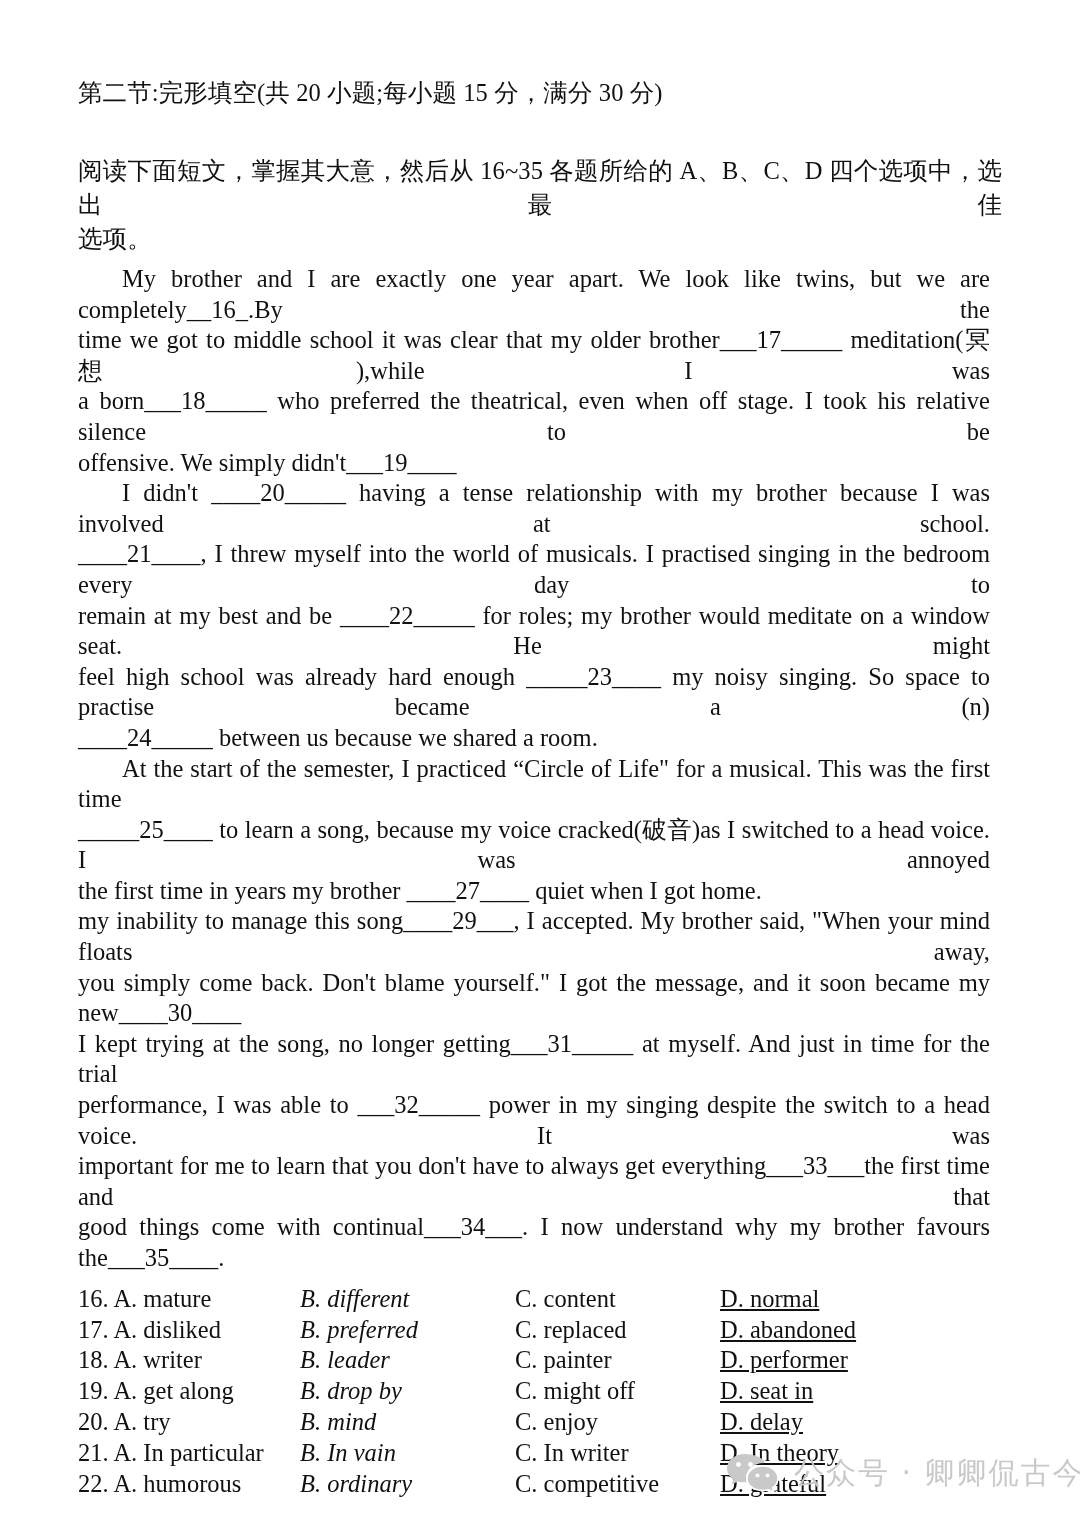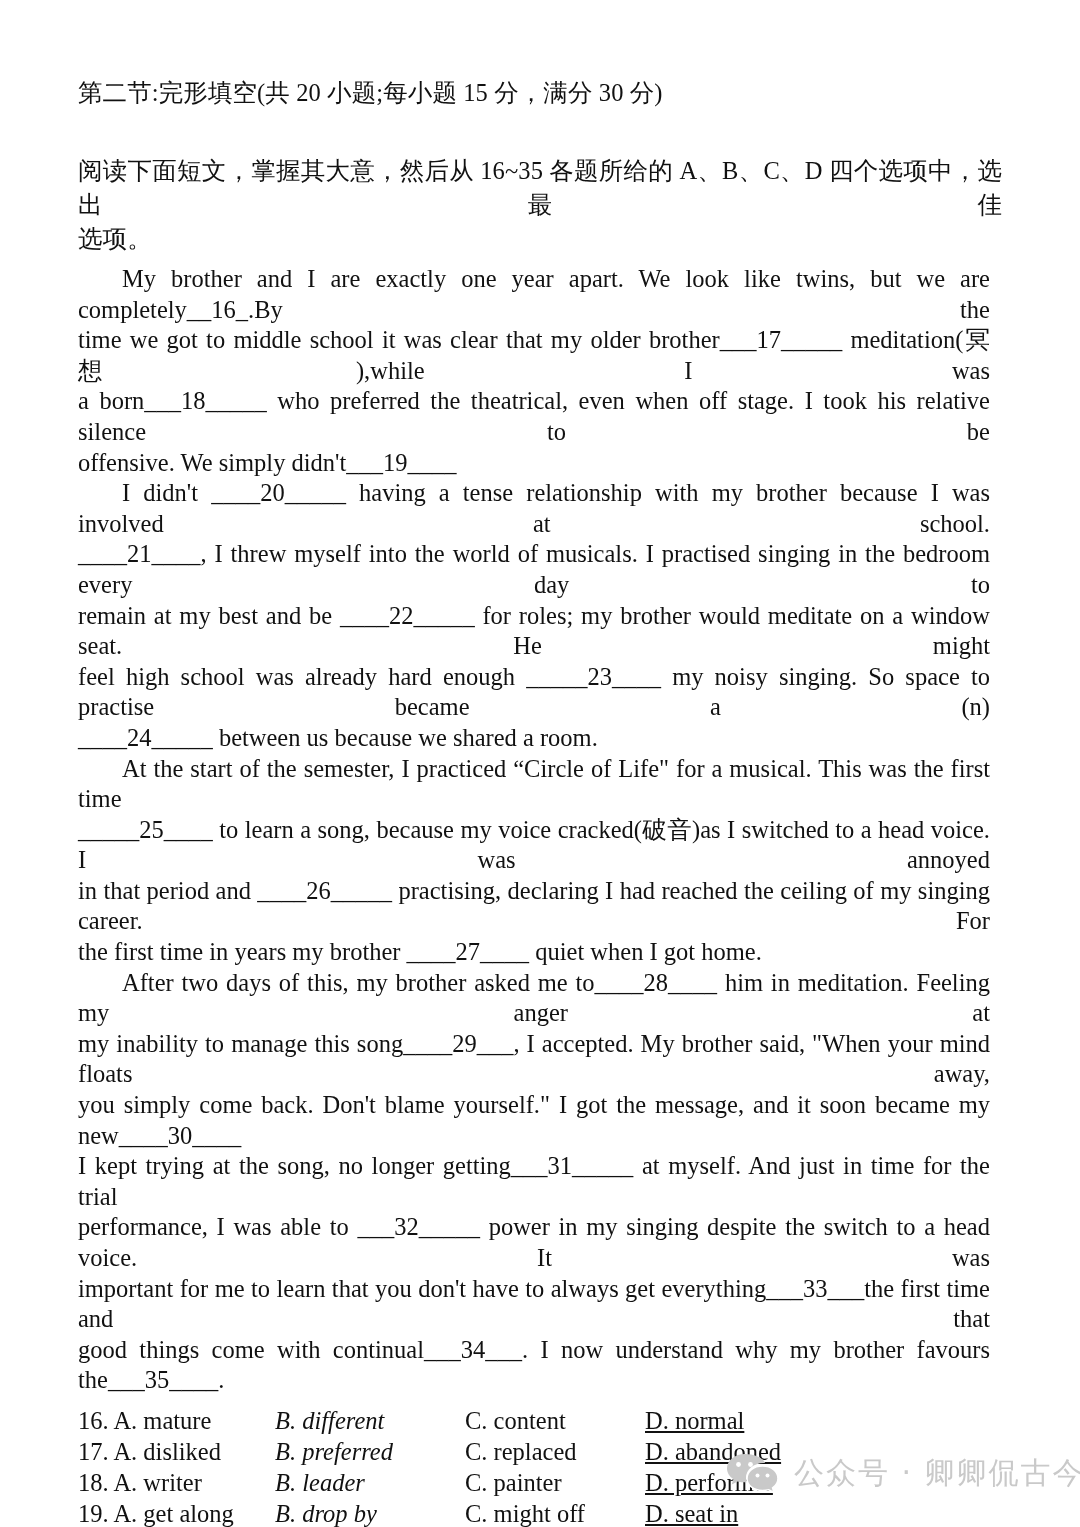--- a/index.html
+++ b/index.html
@@ -68,20 +68,21 @@
 
   
   .options {
     margin-top: 10px;
     font-size: 24.5px;
     line-height: 30.9px;
   }
   .opt-row {
     display: flex;
     white-space: nowrap;
+    gap: 25px;
   }
   .opt-row .c-num  { width: 197px; flex: 0 0 197px; }
   .opt-row .c-b    { width: 190px; flex: 0 0 190px; font-style: italic; }
   .opt-row .c-c    { width: 180px; flex: 0 0 180px; }
   .opt-row .c-d    { flex: 0 0 auto; text-decoration: underline; }
 
   
   .watermark {
     position: absolute;
     left: 726px;
@@ -130,26 +131,24 @@
         <span class="ln j"><span class="indent"></span><span>I didn't ____20_____ having a tense relationship with my brother because I was involved at school.</span></span>
         <span class="ln j">____21____, I threw myself into the world of musicals. I practised singing in the bedroom every day to</span>
         <span class="ln j">remain at my best and be ____22_____ for roles; my brother would meditate on a window seat. He might</span>
         <span class="ln j">feel high school was already hard enough _____23____ my noisy singing. So space to practise became a (n)</span>
         <span class="ln">____24_____ between us because we shared a room.</span>
       </div>
 
       <div class="para">
         <span class="ln j"><span class="indent"></span><span>At the start of the semester, I practiced “Circle of Life" for a musical. This was the first time</span></span>
         <span class="ln j">_____25____ to learn a song, because my voice cracked(破音)as I switched to a head voice. I was annoyed</span>
-        <span class="ln j">in that period and ____26_____ practising, declaring I had reached the ceiling of my singing career. For</span>
         <span class="ln">the first time in years my brother ____27____ quiet when I got home.</span>
       </div>
 
       <div class="para">
-        <span class="ln j"><span class="indent"></span><span>After two days of this, my brother asked me to____28____ him in meditation. Feeling my anger at</span></span>
         <span class="ln j">my inability to manage this song____29___, I accepted. My brother said, "When your mind floats away,</span>
         <span class="ln j">you simply come back. Don't blame yourself." I got the message, and it soon became my new____30____</span>
         <span class="ln j">I kept trying at the song, no longer getting___31_____ at myself. And just in time for the trial</span>
         <span class="ln j">performance, I was able to ___32_____ power in my singing despite the switch to a head voice. It was</span>
         <span class="ln j">important for me to learn that you don't have to always get everything___33___the first time and that</span>
         <span class="ln j">good things come with continual___34___. I now understand why my brother favours the___35____.</span>
       </div>
 
     </div>
 
@@ -170,20 +169,26 @@
           <span class="c-num">18. A. writer</span>
           <span class="c-b">B. leader</span>
           <span class="c-c">C. painter</span>
           <span class="c-d">D. performer</span>
         </div>
       <div class="opt-row">
           <span class="c-num">19. A. get along</span>
           <span class="c-b">B. drop by</span>
           <span class="c-c">C. might off</span>
           <span class="c-d">D. seat in</span>
+        </div>
+      <div class="opt-row">
+          <span class="c-num">20. A. try</span>
+          <span class="c-b">B. mind</span>
+          <span class="c-c">C. enjoy</span>
+          <span class="c-d">D. delay</span>
         </div>
       <div class="opt-row">
           <span class="c-num">21. A. In particular</span>
           <span class="c-b">B. In vain</span>
           <span class="c-c">C. In writer</span>
           <span class="c-d">D. In theory</span>
         </div>
       <div class="opt-row">
           <span class="c-num">22. A. humorous</span>
           <span class="c-b">B. ordinary</span>

